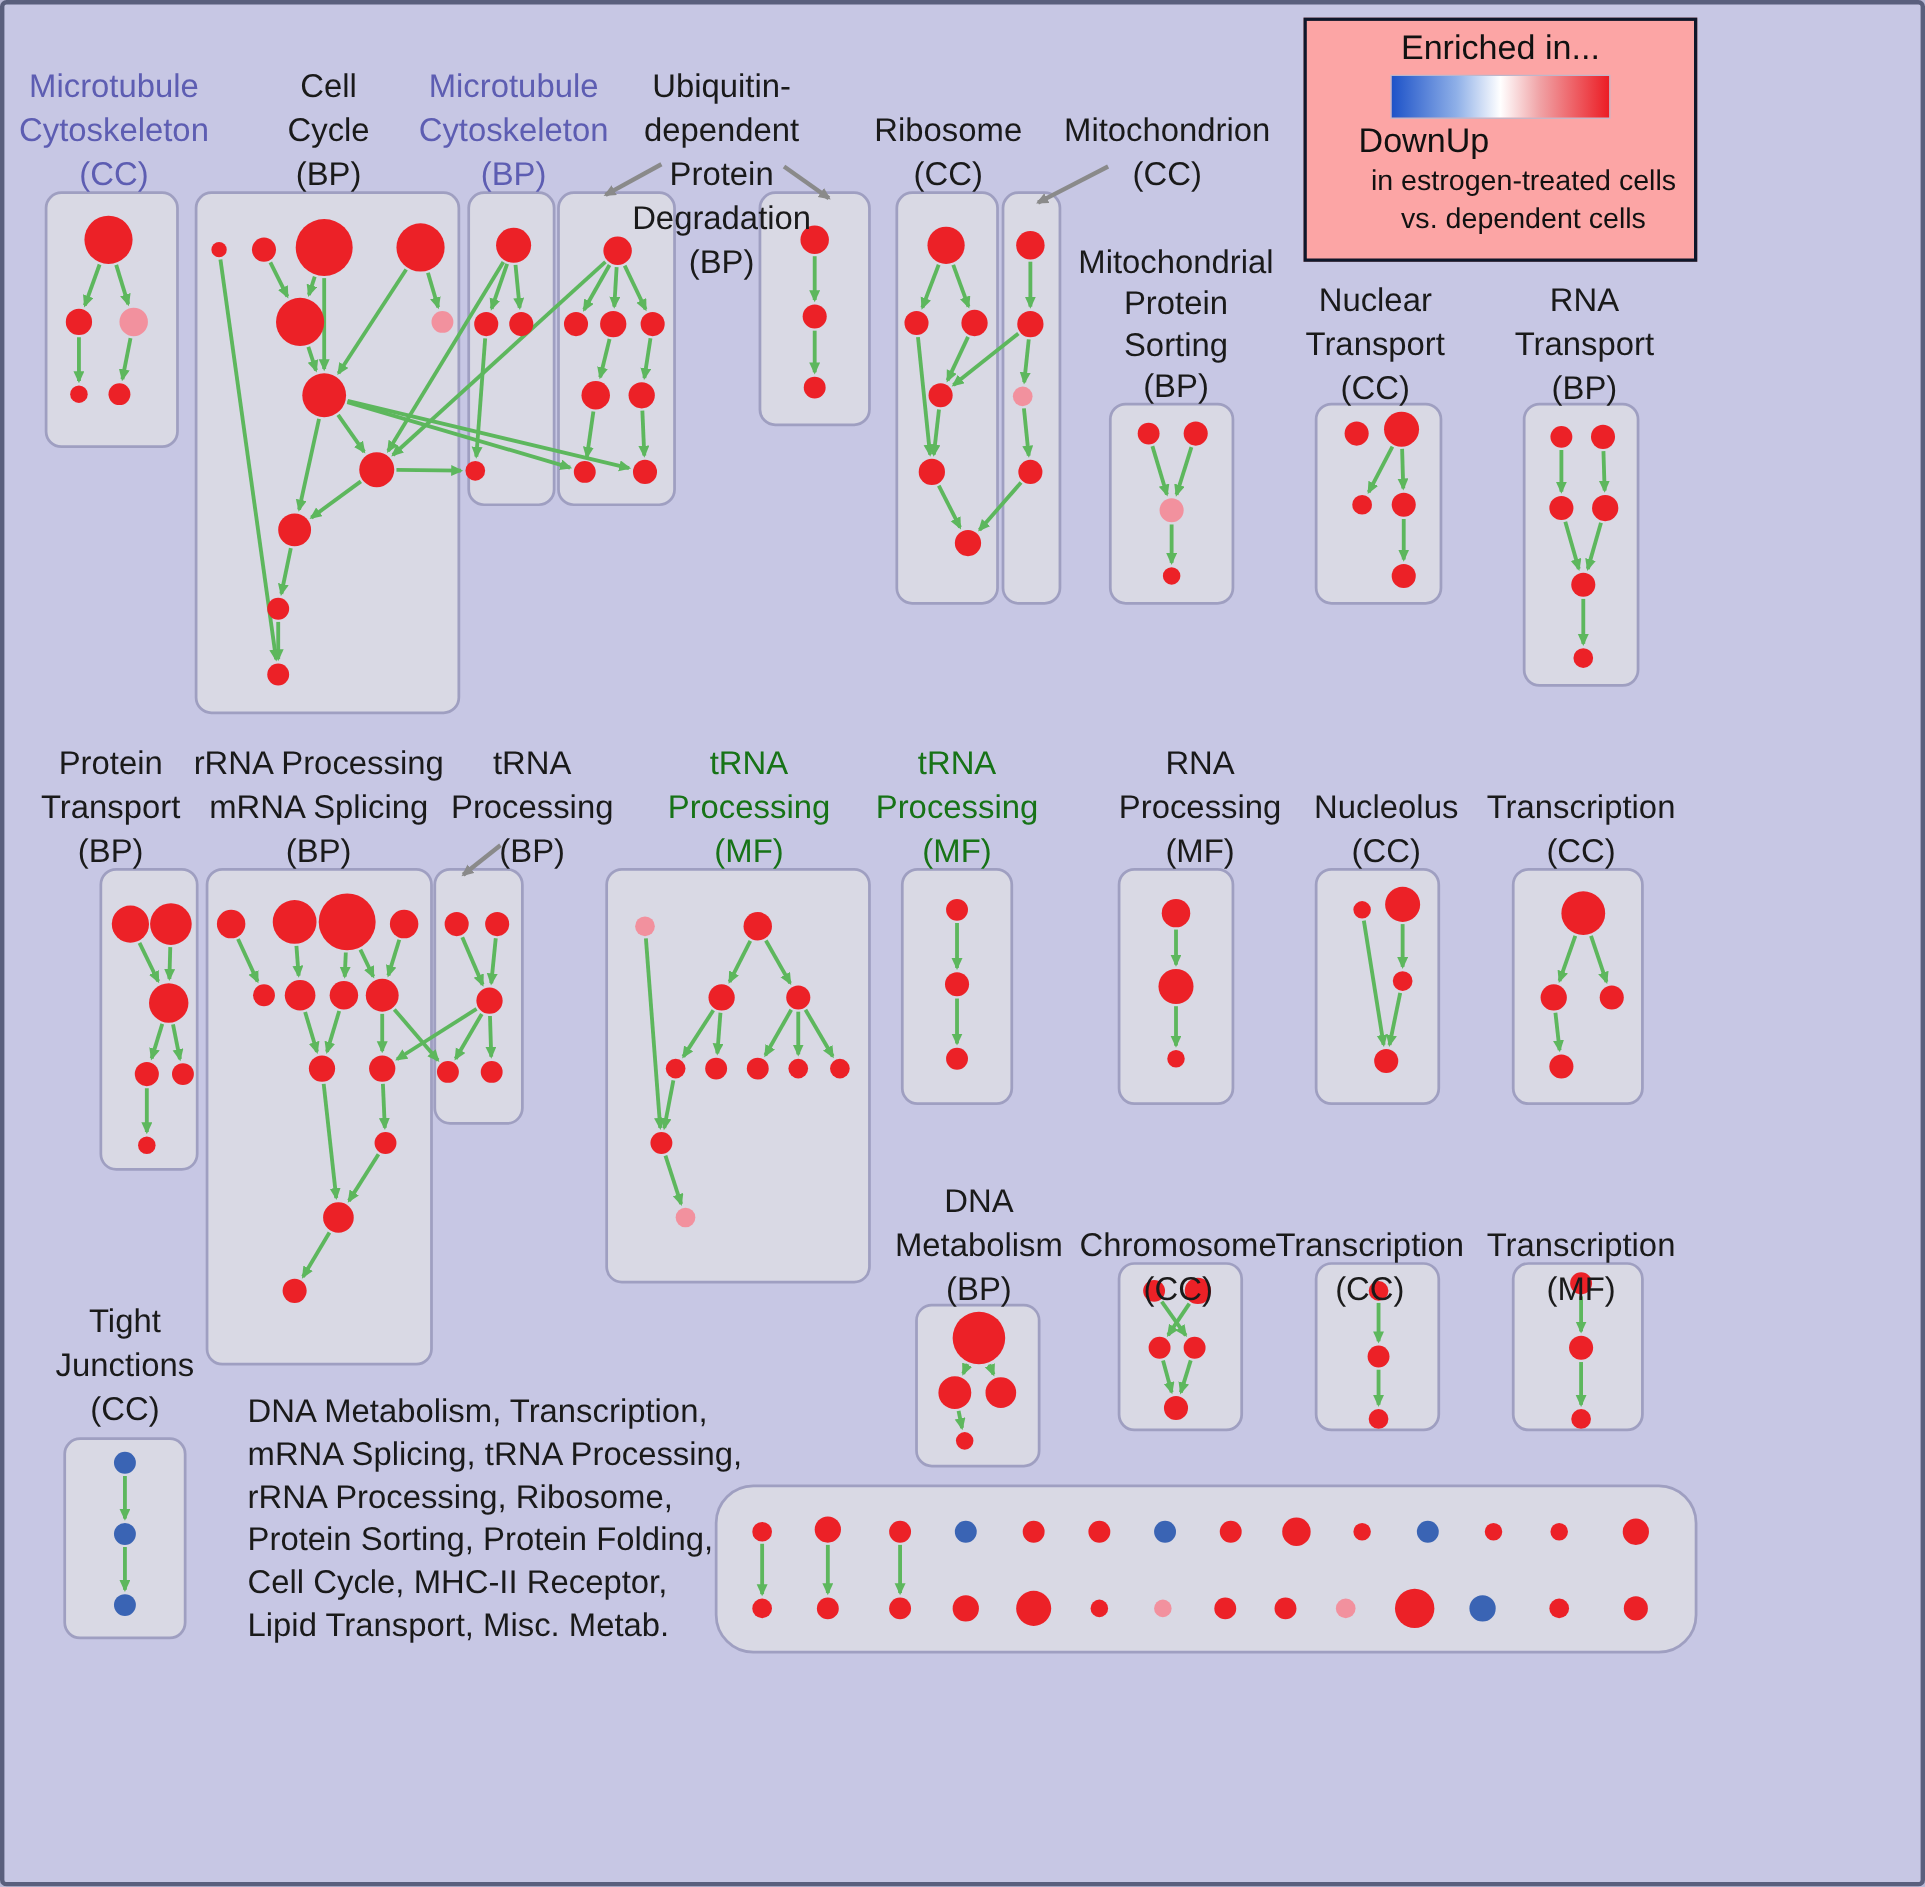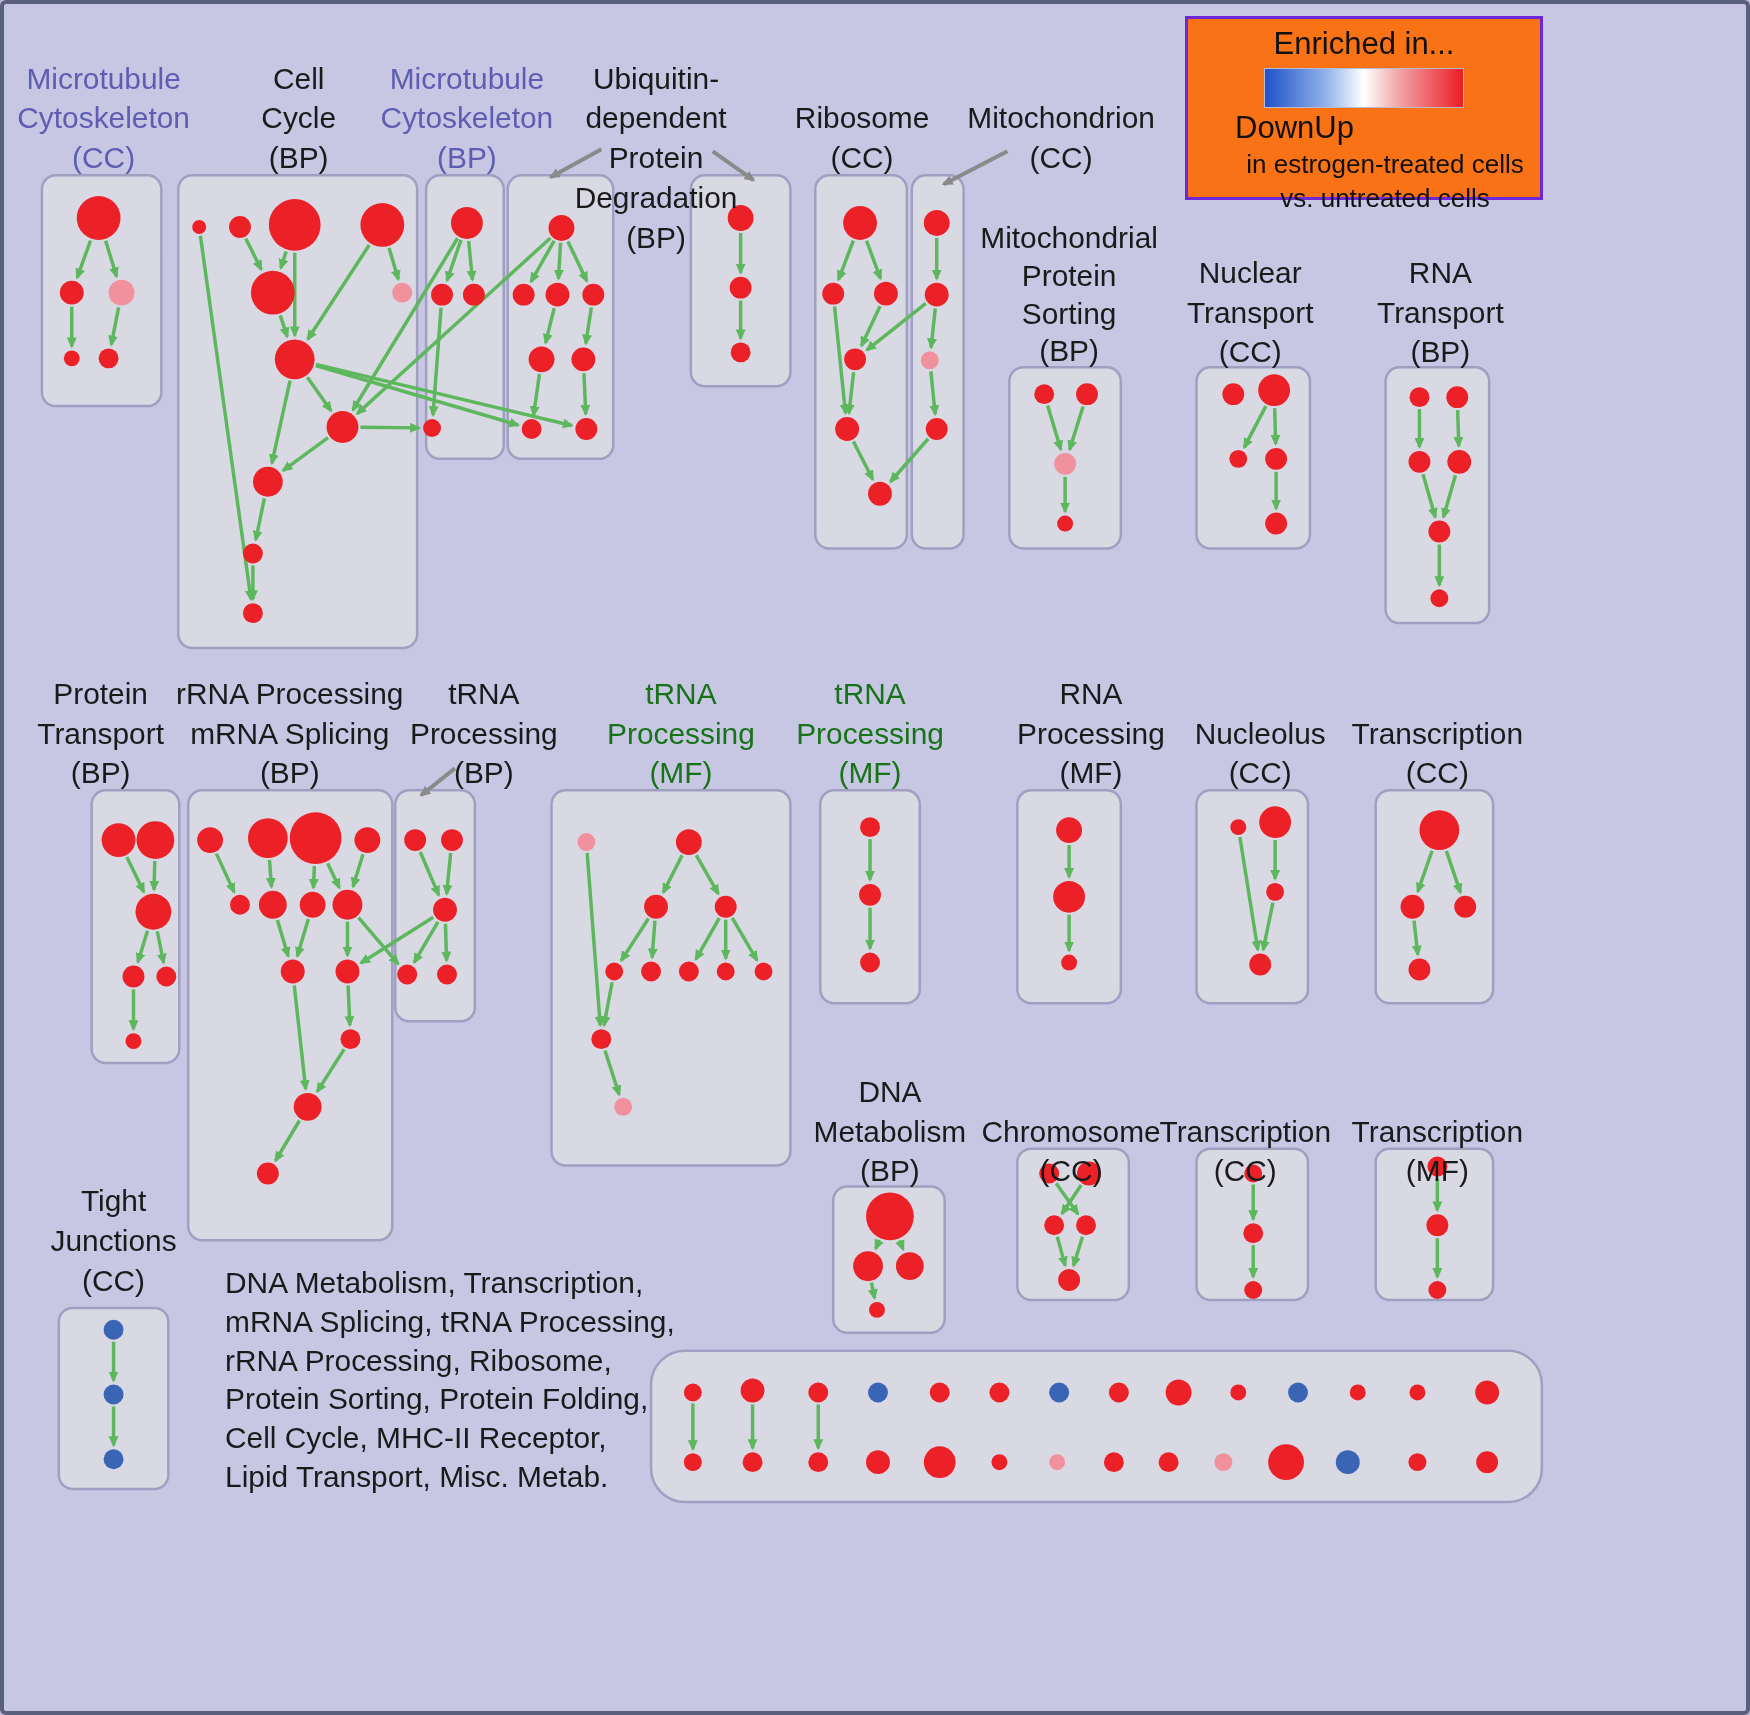--- a/index.html
+++ b/index.html
@@ -1,22 +1,22 @@
 <!DOCTYPE html>
 <html><head>
 <meta charset="utf-8">
 <style>
   html,body{margin:0;padding:0;background:#b9b9d6;}
   .figure{position:relative;width:1750px;height:1715px;background:#c7c7e4;
     border:4px solid #5a5f7d;box-sizing:border-box;overflow:hidden;border-radius:6px;
     font-family:"Liberation Sans",sans-serif;}
   #diagram{position:absolute;left:0;top:0;width:100%;height:100%;}
   svg text{font-family:"Liberation Sans",sans-serif;}
-  .legend{position:absolute;left:1181px;top:12px;width:358px;height:184px;
-    border:3px solid #6d28d9;background:#f97316;box-sizing:border-box;z-index:2;}
+  .legend{position:absolute;left:1181px;top:12px;width:358px;height:222px;
+    border:3px solid #0f172a;background:#fca5a5;box-sizing:border-box;z-index:2;}
   .legend-title{text-align:center;font-size:31px;color:#111;margin-top:7px;}
   .legend-bar{width:198px;height:38px;margin:6px auto 2px;border:1px solid #b9b9cf;
     background:linear-gradient(to right,#1d52c8 0%,#8fb0e8 30%,#ffffff 50%,#f0a3a6 68%,#ec1c24 100%);}
   .legend-row{display:flex;width:258px;margin:0 auto;font-size:31px;color:#111;}
   .legend-sub{text-align:center;font-size:26px;color:#111;margin-top:3px;padding-left:42px;}
 </style>
 </head>
 <body>
 
 <div class="figure">
@@ -349,16 +349,16 @@
     </svg>
 
   <div class="legend">
     <div class="legend-title">Enriched in...</div>
     <div class="legend-bar"></div>
     <div class="legend-row">
       <span>Down</span>
       <span>Up</span>
     </div>
     <div class="legend-sub">in estrogen-treated cells</div>
-    <div class="legend-sub">vs. untreated cells</div>
+    <div class="legend-sub">vs. dependent cells</div>
   </div>
 
 </div>
 
 </body></html>

